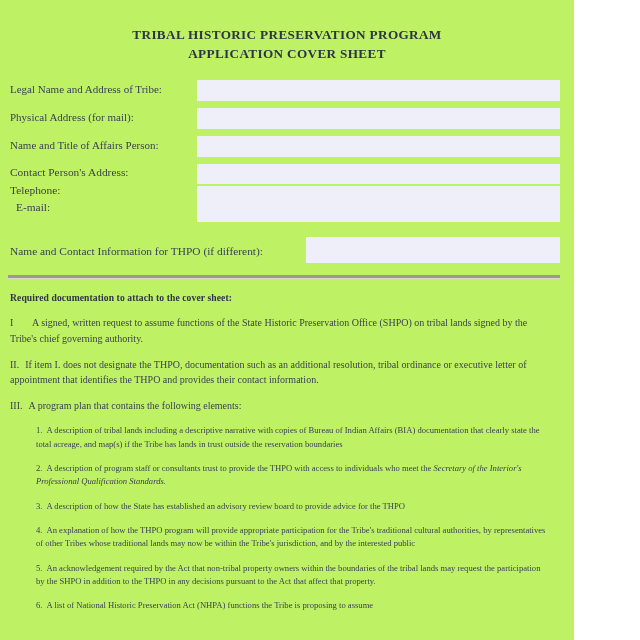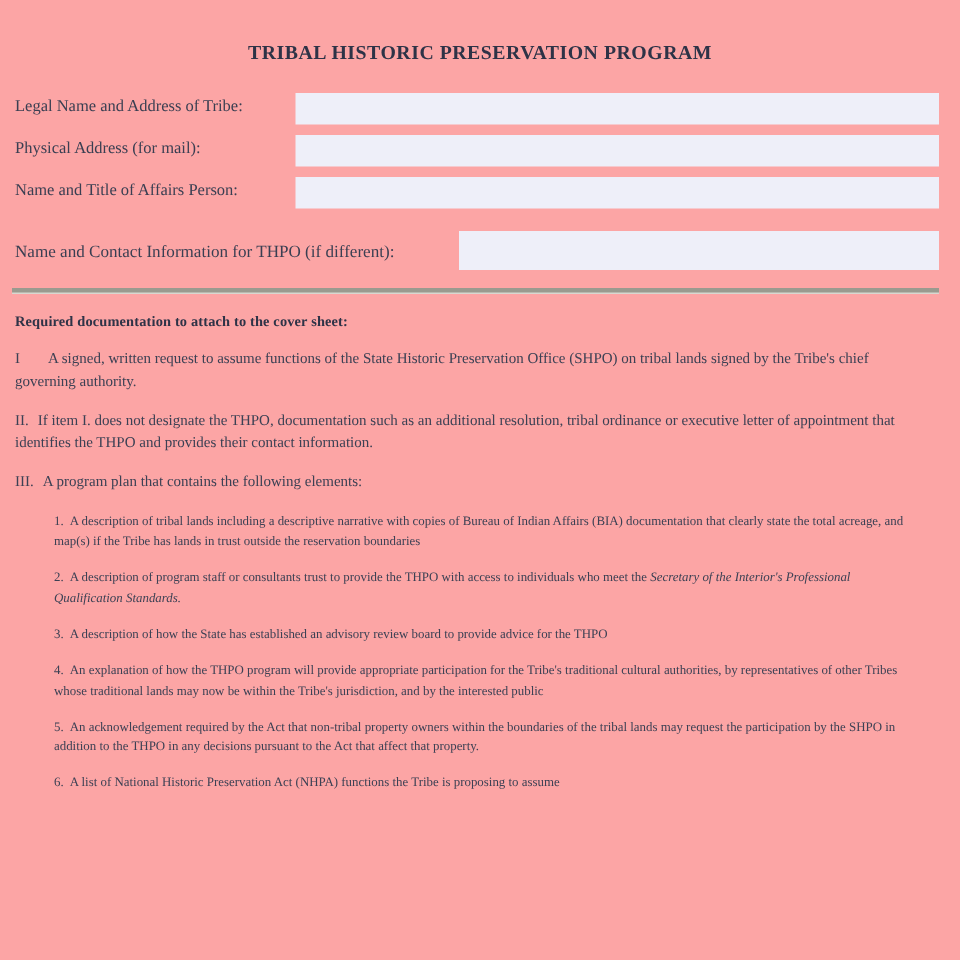--- a/index.html
+++ b/index.html
@@ -10,23 +10,23 @@
   body {
     width: 640px;
     height: 640px;
     overflow: hidden;
     font-family: "Liberation Serif", "DejaVu Serif", serif;
     color: #3a3f52;
     position: relative;
   }
   .page {
     position: relative;
-    width: 640px;
+    width: 574px;
     height: 640px;
-    background: #fca5a5;
+    background: #bef264;
   }
 
   
   .title-block {
     text-align: center;
     padding-top: 26px;
     line-height: 1.42;
   }
   .title-line {
     font-weight: bold;
@@ -154,39 +154,51 @@
     font-style: italic;
   }
 </style>
 </head>
 <body>
 
 <div class="page">
 
   <div class="title-block">
     <div class="title-line">TRIBAL HISTORIC PRESERVATION PROGRAM</div>
+    <div class="title-line">APPLICATION COVER SHEET</div>
   </div>
 
   <div class="form-area">
 
     <div class="form-row">
       <div class="form-label label-col">Legal Name and Address of Tribe:</div>
       <div class="field-box"></div>
     </div>
 
     <div class="form-row">
       <div class="form-label label-col">Physical Address (for mail):</div>
       <div class="field-box"></div>
     </div>
 
     <div class="form-row">
       <div class="form-label label-col">Name and Title of Affairs Person:</div>
       <div class="field-box"></div>
     </div>
 
+    <div class="contact-row">
+      <div class="contact-labels">
+        <div>Contact Person's Address:</div>
+        <div>Telephone:</div>
+        <div class="indent-sm">E-mail:</div>
+      </div>
+      <div class="contact-boxes">
+        <div class="field-box small"></div>
+        <div class="field-box large"></div>
+      </div>
+    </div>
 
     <div class="thpo-row">
       <div class="thpo-label">Name and Contact Information for THPO (if different):</div>
       <div class="thpo-box"></div>
     </div>
 
   </div>
 
   <div class="divider"></div>
 

